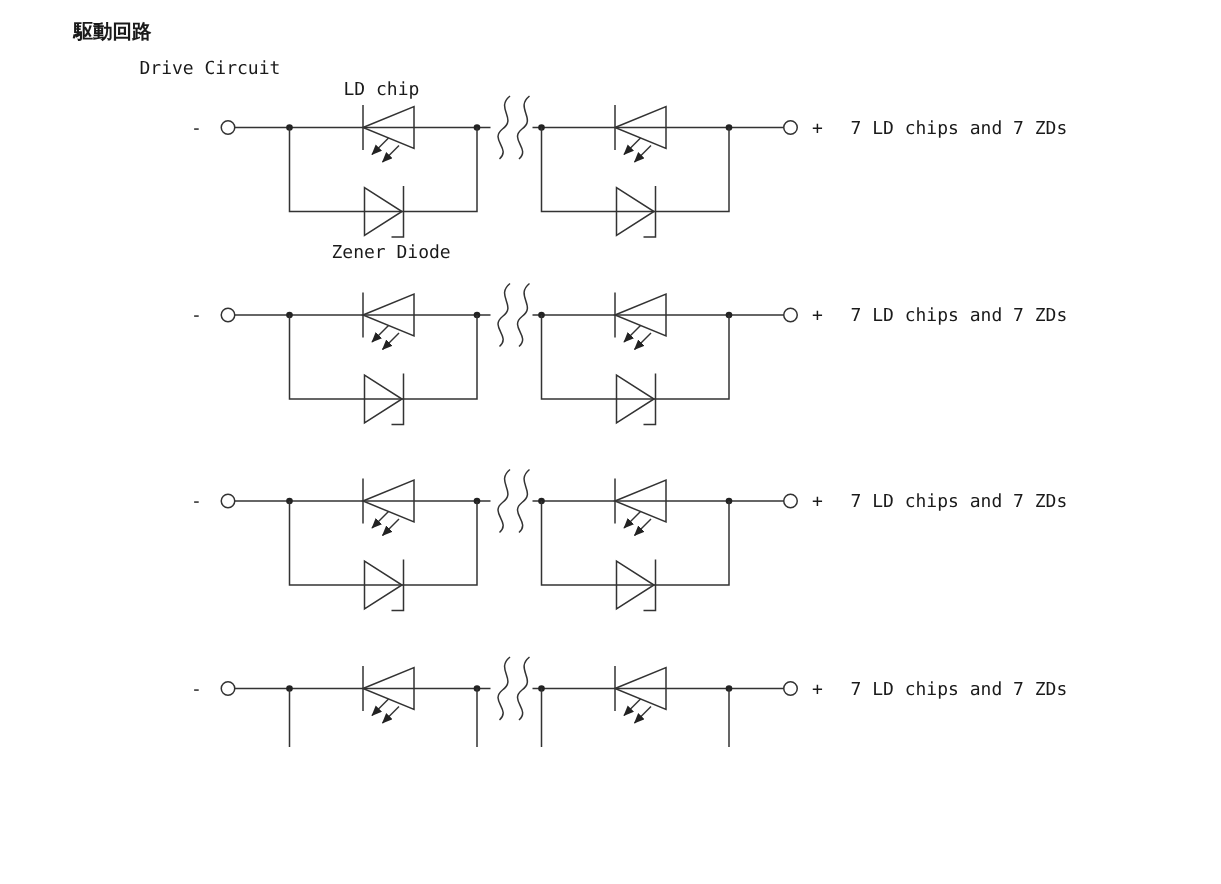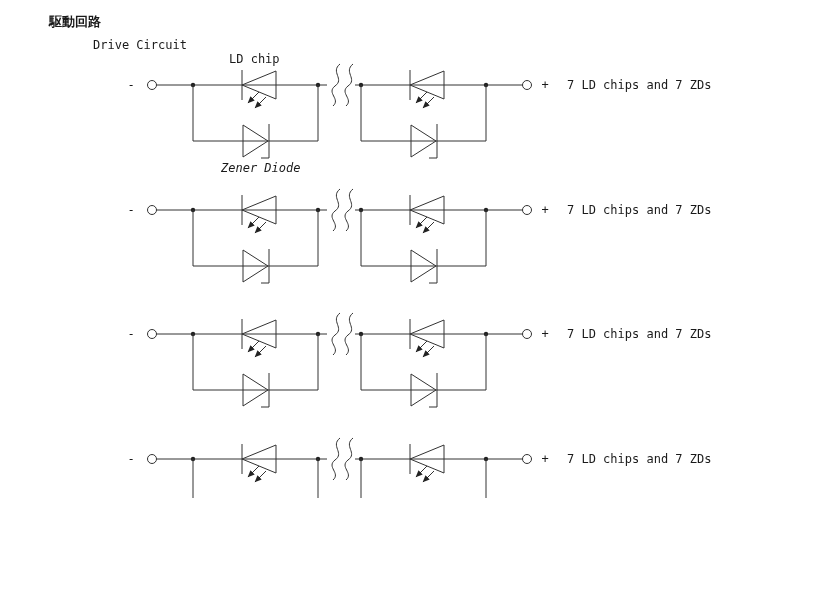--- a/index.html
+++ b/index.html
@@ -8,21 +8,21 @@
     width:814px;height:498px;
     background:#ffffff;
     font-family:"DejaVu Sans Mono","Liberation Mono",monospace;
     color:#1a1a1a;
     overflow:hidden;
   }
   .txt{position:absolute;font-size:12px;line-height:14px;white-space:pre;}
   .title-jp{position:absolute;left:49px;top:14px;font-size:13px;line-height:16px;font-weight:bold;}
   .title-en{position:absolute;left:49px;top:38px;font-size:12px;line-height:14px;margin-left:44px;}
   .lbl-ld{left:229px;top:52px;}
-  .lbl-zd{left:221px;top:161px;font-style:italic;}
+  .lbl-zd{left:221px;top:161px;}
   .minus{width:14px;text-align:center;}
   .plus{width:14px;text-align:center;}
   svg{position:absolute;left:0;top:0;}
   .wire{stroke:#333;stroke-width:1;fill:none;}
   .sym{stroke:#333;stroke-width:1;fill:none;}
   .dot{fill:#222;stroke:none;}
   .term{fill:#ffffff;stroke:#333;stroke-width:1;}
 </style>
 </head>
 <body>

